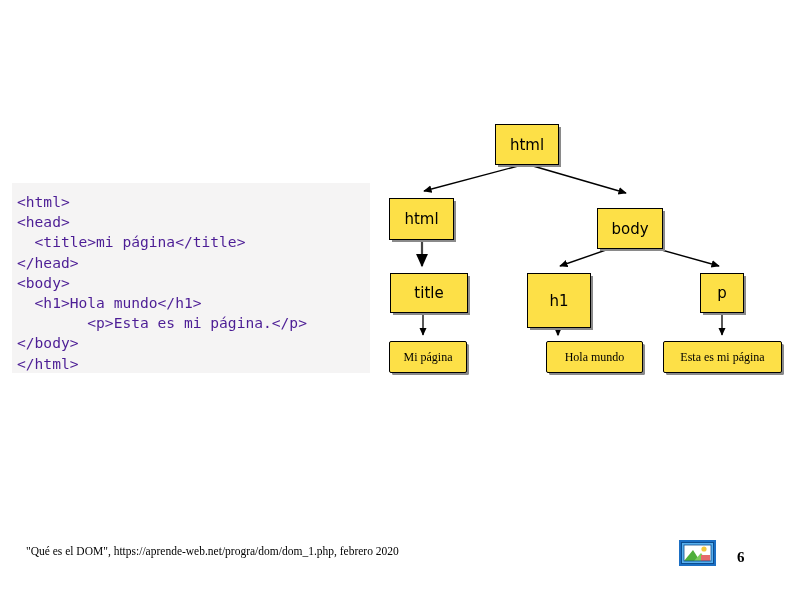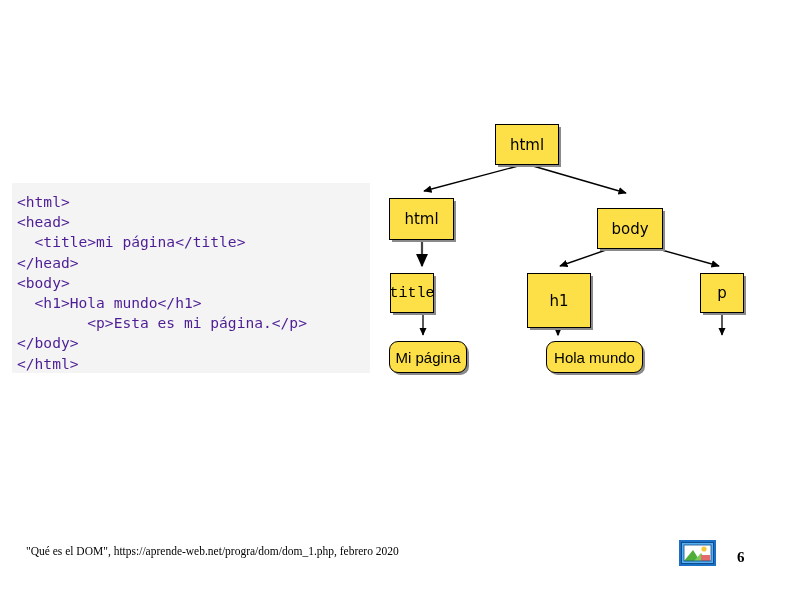--- a/index.html
+++ b/index.html
@@ -61,31 +61,31 @@
     align-items: center;
     justify-content: center;
     color: #000000;
     box-shadow: 2.5px 2.5px 0 -0.5px #8a8a8a;
   }
   .node.element {
     font-size: 15px;
     font-family: "DejaVu Sans", sans-serif;
   }
   .node.textnode {
-    border-radius: 9px;
-    font-size: 15px;
-    font-family: Liberation Sans, sans-serif;
+    border-radius: 2px;
+    font-size: 12px;
+    font-family: Liberation Serif, serif;
     box-shadow: 2.5px 2.5px 0 -0.5px #8a8a8a;
   }
 
   
   #node-html  { left: 495px; top: 124px; width: 64px;  height: 41px; }
   #node-head  { left: 389px; top: 198px; width: 65px;  height: 42px; }
   #node-body  { left: 597px; top: 200px; width: 66px;  height: 41px; margin-top: 8px; }
-  #node-title { left: 390px; top: 273px; width: 44px;  height: 40px; font-family: Liberation Mono, monospace; }
+  #node-title { left: 390px; top: 273px; width: 78px;  height: 40px; }
   #node-h1    { left: 527px; top: 273px; width: 64px;  height: 55px; }
   #node-p     { left: 700px; top: 273px; width: 44px;  height: 40px; }
   #node-text-title { left: 389px; top: 341px; width: 78px;  height: 32px; }
   #node-text-h1    { left: 510px; top: 341px; width: 97px;  height: 32px; margin-left: 36px; }
   #node-text-p     { left: 663px; top: 341px; width: 119px; height: 32px; }
 
   
   .footer-citation {
     position: absolute;
     left: 26px;
@@ -180,20 +180,23 @@
   </div>
 
   <div class="node textnode" id="node-text-title">
     <span>Mi página</span>
   </div>
 
   <div class="node textnode" id="node-text-h1">
     <span>Hola mundo</span>
   </div>
 
+  <div class="node textnode" id="node-text-p">
+    <span>Esta es mi página</span>
+  </div>
 
   <div class="footer-citation">"Qué es el DOM", https://aprende-web.net/progra/dom/dom_1.php, febrero 2020</div>
 
   <div class="slide-icon">
     <svg width="37" height="26" viewBox="0 0 37 26" xmlns="http://www.w3.org/2000/svg">
       <rect x="0.5" y="0.5" width="36" height="25" fill="#1b6fc4" stroke="#1b6fc4" stroke-width="1"></rect>
       <rect x="2.5" y="2.5" width="32" height="21" fill="#58b0ee" stroke="#0c4c8f" stroke-width="1"></rect>
       <rect x="5" y="5" width="27" height="16" fill="#ffffff"></rect>
       <path d="M5,21 L14,10 L21,21 z" fill="#4fae3a"></path>
       <path d="M15,21 L22,13 L28,21 z" fill="#7ccc5c"></path>

